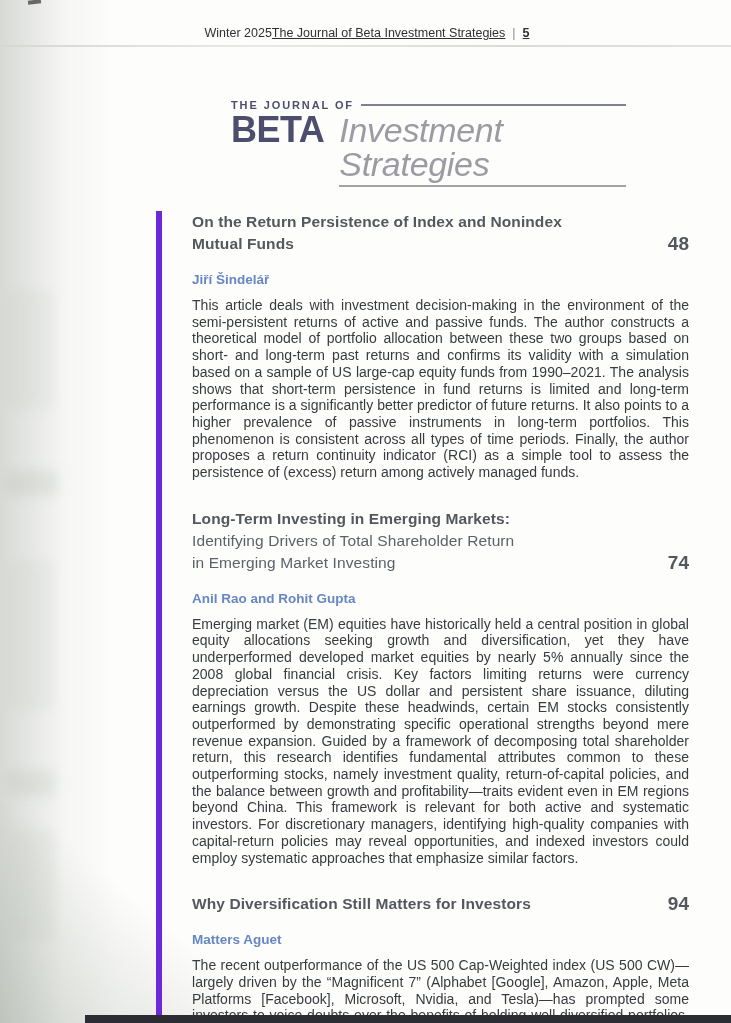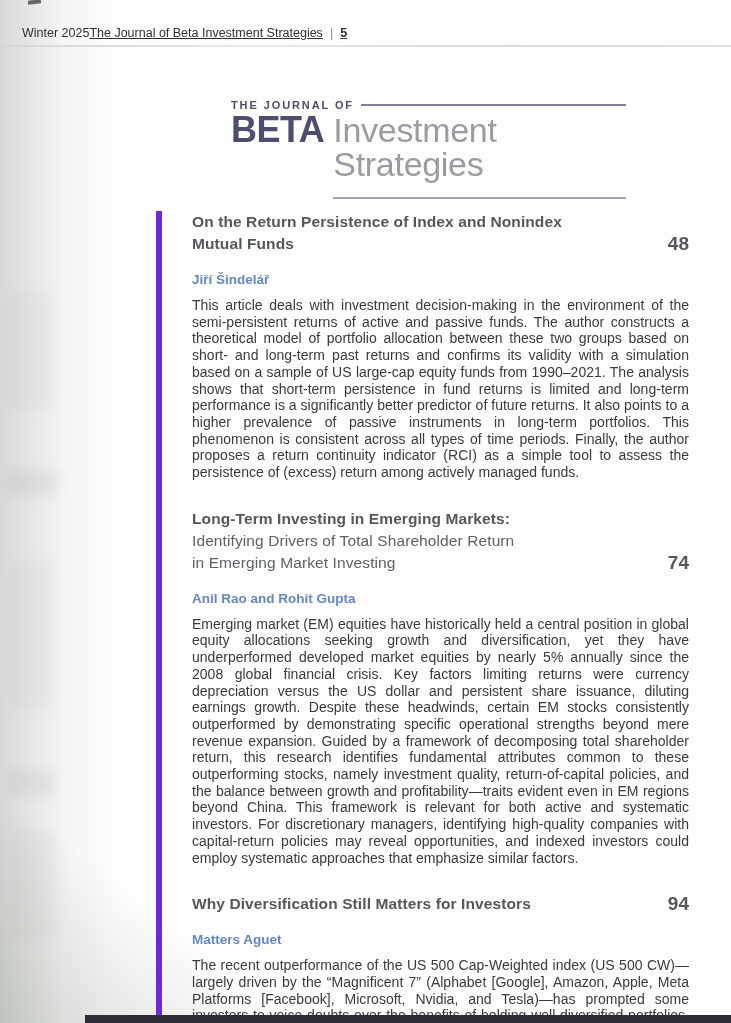--- a/index.html
+++ b/index.html
@@ -26,43 +26,43 @@
   .g1{left:8px;top:290px;width:46px;height:120px;opacity:.10;}
   .g2{left:6px;top:470px;width:52px;height:26px;opacity:.22;}
   .g3{left:10px;top:560px;width:44px;height:150px;opacity:.10;}
   .g4{left:6px;top:770px;width:50px;height:26px;opacity:.20;}
   .g5{left:10px;top:830px;width:46px;height:110px;opacity:.10;}
   .corner-mark{position:absolute;top:0;left:28px;width:13px;height:4px;background:#3c3c3c;opacity:.75;transform:rotate(-6deg);}
 
   
   .header{
     position:absolute;top:26px;left:22px;right:19px;
-    display:flex;justify-content:flex-start;align-items:baseline;
+    display:flex;justify-content:center;align-items:baseline;
     font-size:12.5px;color:#2e3032;
   }
   .header-right{display:flex;gap:7px;align-items:baseline;text-decoration:underline;}
   .header-sep{color:#8a8c8e;}
   .header-pagenum{font-weight:bold;}
   .header-rule{
     position:absolute;top:45px;left:0;right:0;height:2px;
     background:linear-gradient(to right,#d6d6d3,#e8e8e5 35%,#dadad7 70%,#e2e2df);
   }
 
   
   .logo{position:absolute;top:99px;left:231px;width:395px;}
   .logo-top{display:flex;align-items:center;gap:7px;}
   .logo-kicker{
     font-size:11px;font-weight:bold;letter-spacing:1.9px;color:#4d4d6e;white-space:nowrap;
   }
   .logo-rule{flex:1;height:2px;background:#60607a;opacity:.8;}
   .logo-main{display:flex;align-items:baseline;margin-top:1px;line-height:1;}
   .logo-beta{font-size:36px;font-weight:bold;color:#4d4d6e;letter-spacing:-0.5px;}
   .logo-rest{
-    font-size:34px;font-weight:400;color:#9b9ba3;margin-left:9px;
-    border-bottom:2px solid #a2a2aa;padding-bottom:16px;letter-spacing:-0.3px;
+    font-size:34px;font-weight:400;color:#9b9ba3;margin-left:15px;
+    border-bottom:2px solid #a2a2aa;padding-bottom:4px;letter-spacing:-0.3px;font-style:italic;
   }
 
   
   .content{
     position:absolute;top:211px;left:156px;width:533px;
     border-left:6px solid #6d28d9;
     padding-left:30px;box-sizing:border-box;
   }
   .article{margin-bottom:27px;}
   .title-row{display:flex;justify-content:space-between;align-items:flex-end;}

